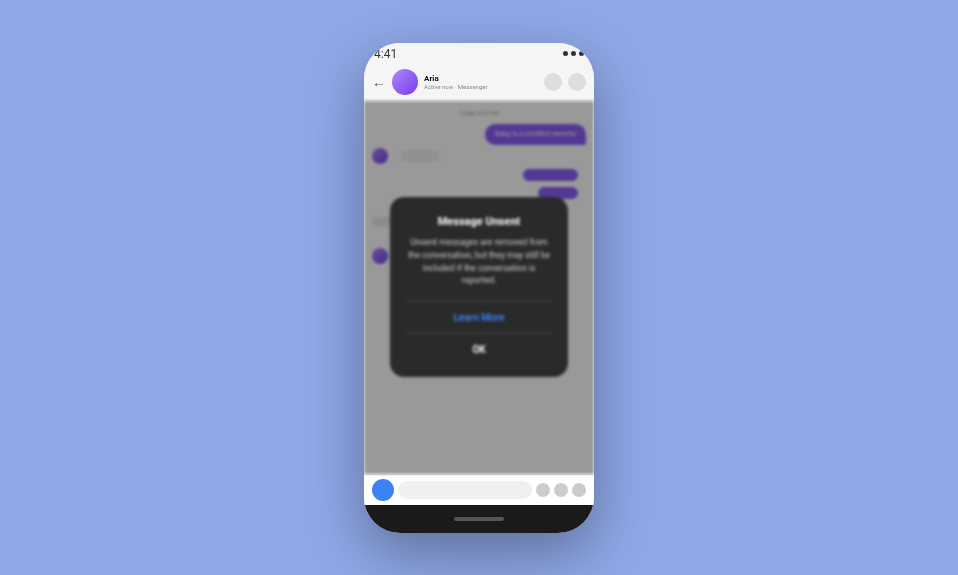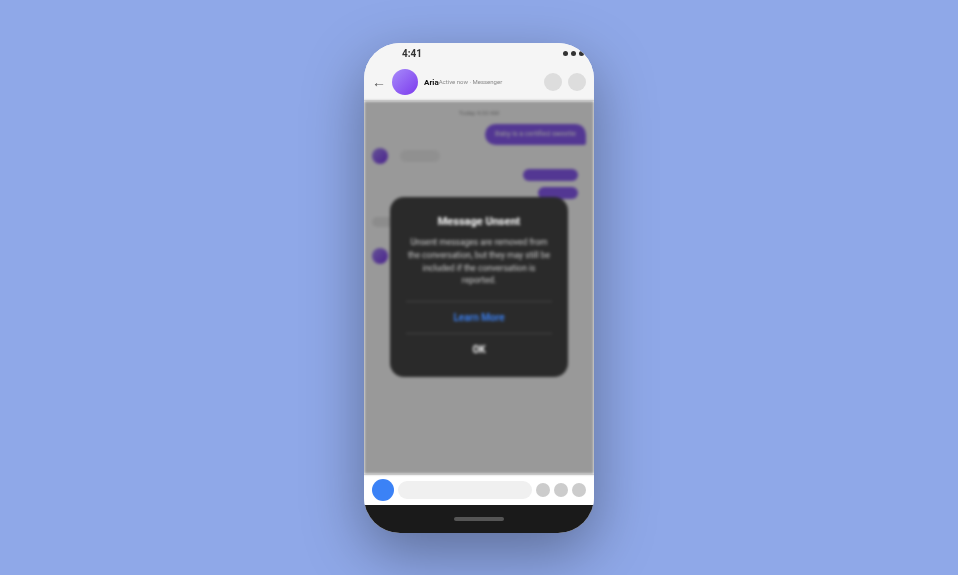--- a/index.html
+++ b/index.html
@@ -31,24 +31,23 @@
     .status-bar {
       background: #f5f5f5;
       height: 22px;
       display: flex;
       align-items: center;
       justify-content: space-between;
       padding: 0 10px;
       flex-shrink: 0;
     }
     .status-time {
-      font-size: 10px;
-      font-weight: 700;
+      font-size: 12px;
+      font-weight: 400;
       color: #333;
-      margin-left: 28px;
     }
     .status-icons {
       display: flex;
       gap: 3px;
       align-items: center;
     }
     .status-icon-dot {
       width: 5px;
       height: 5px;
       background: #333;
@@ -73,21 +72,21 @@
     .avatar-circle {
       width: 26px;
       height: 26px;
       border-radius: 50%;
       background: linear-gradient(135deg, #a78bfa, #7c3aed);
       flex-shrink: 0;
     }
     .contact-info {
       flex: 1;
       display: flex;
-      flex-direction: row;
+      flex-direction: column;
     }
     .contact-name {
       font-size: 8px;
       font-weight: 700;
       color: #111;
     }
     .contact-status {
       font-size: 6px;
       color: #888;
     }

